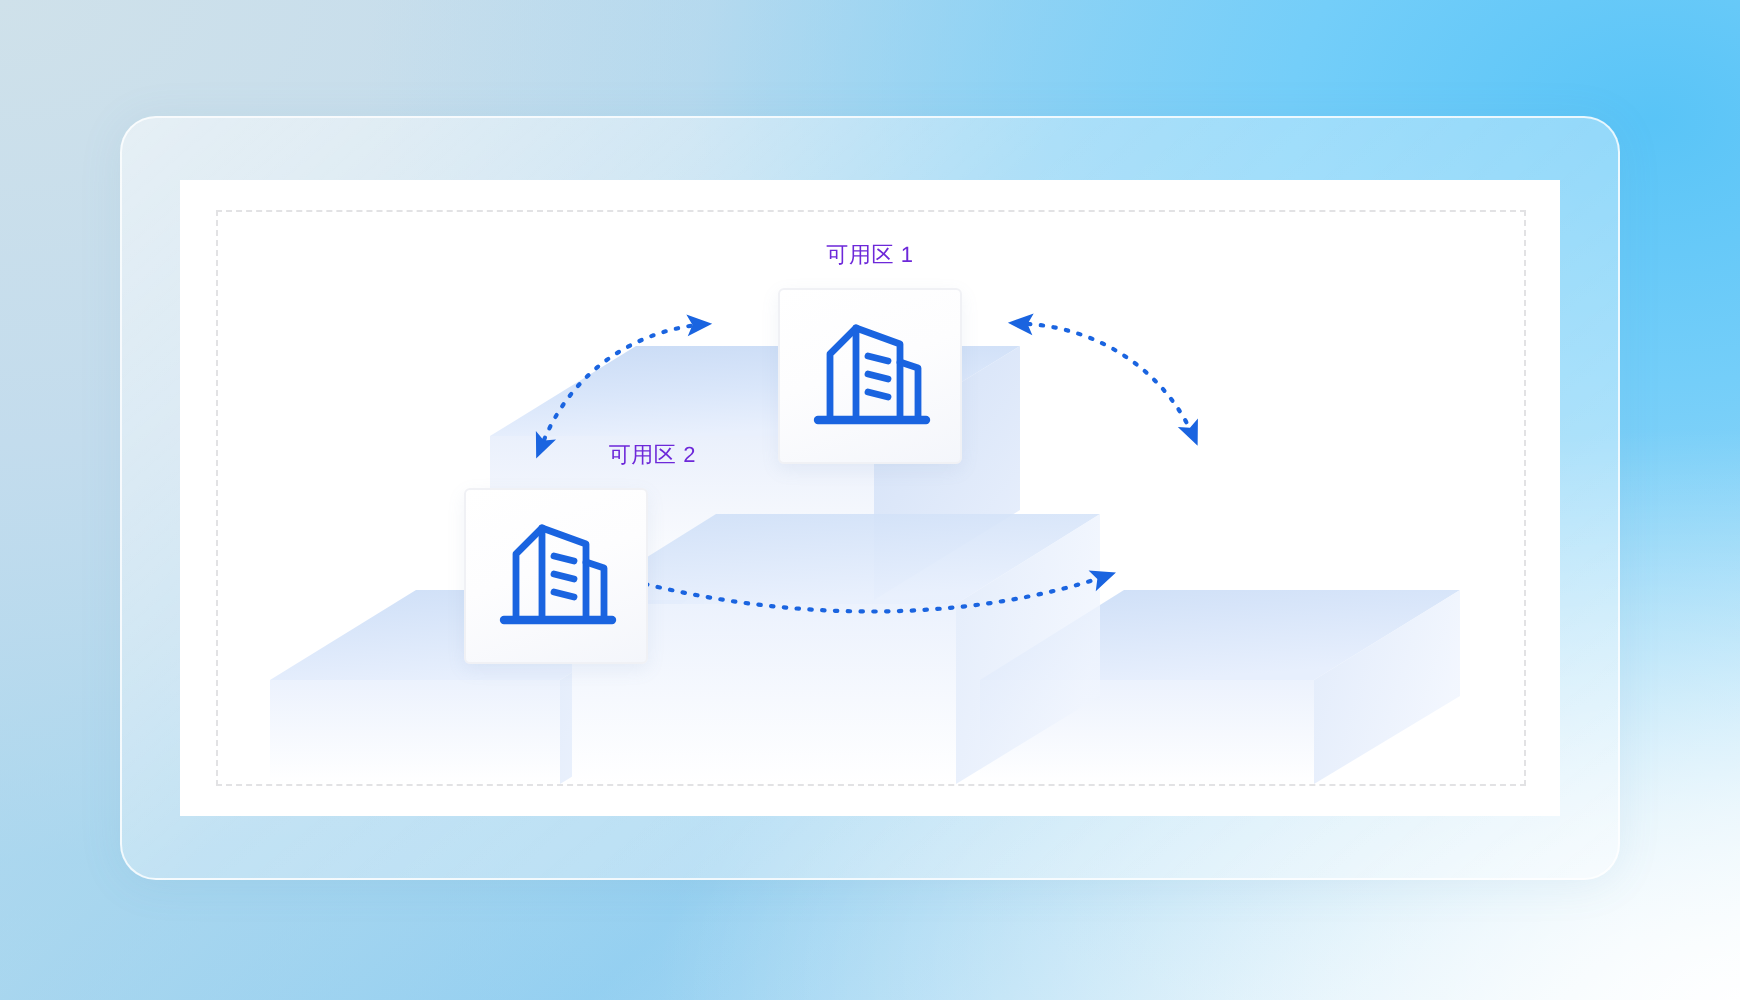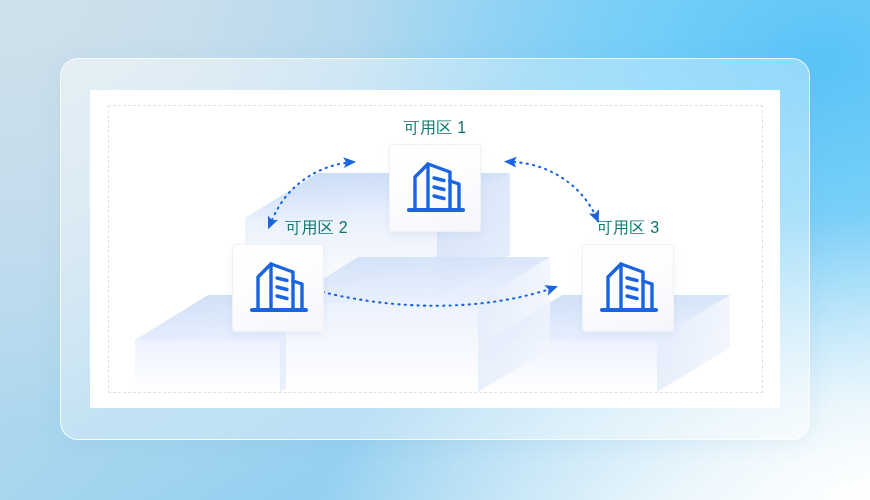--- a/index.html
+++ b/index.html
@@ -70,22 +70,22 @@
     pointer-events: none;
   }
 
   
   .zone {
     position: absolute;
     width: 140px;
     text-align: center;
   }
   .zone-label {
-    font-size: 16px;
-    color: #0f766e;
+    font-size: 11px;
+    color: #6d28d9;
     line-height: 20px;
     letter-spacing: 0.3px;
     white-space: nowrap;
     margin: 0 auto 6px auto;
   }
   .zone-tile {
     position: relative;
     width: 92px;
     height: 88px;
     margin: 0 auto;
@@ -223,31 +223,15 @@
             <path d="M46,22 L55,25 L55,51"></path>
             <path d="M30,19 L40,21.5"></path>
             <path d="M30,28 L40,30.5"></path>
             <path d="M30,37 L40,39.5"></path>
             <path d="M5,51 L59,51" stroke-width="4.2"></path>
           </svg>
         </span>
       </div>
     </div>
 
-    <div class="zone" id="zone-3">
-      <div class="zone-label">可用区 3</div>
-      <div class="zone-tile">
-        <span>
-          <svg width="62" height="58" viewBox="0 0 62 58" xmlns="http://www.w3.org/2000/svg" fill="none" stroke="#1a64e0" stroke-width="3.4" stroke-linecap="round" stroke-linejoin="round">
-            <path d="M11,51 L11,18 L24,5 L46,13 L46,51"></path>
-            <path d="M24,5 L24,51"></path>
-            <path d="M46,22 L55,25 L55,51"></path>
-            <path d="M30,19 L40,21.5"></path>
-            <path d="M30,28 L40,30.5"></path>
-            <path d="M30,37 L40,39.5"></path>
-            <path d="M5,51 L59,51" stroke-width="4.2"></path>
-          </svg>
-        </span>
-      </div>
-    </div>
 
   </div>
 </div>
 
 </body></html>

